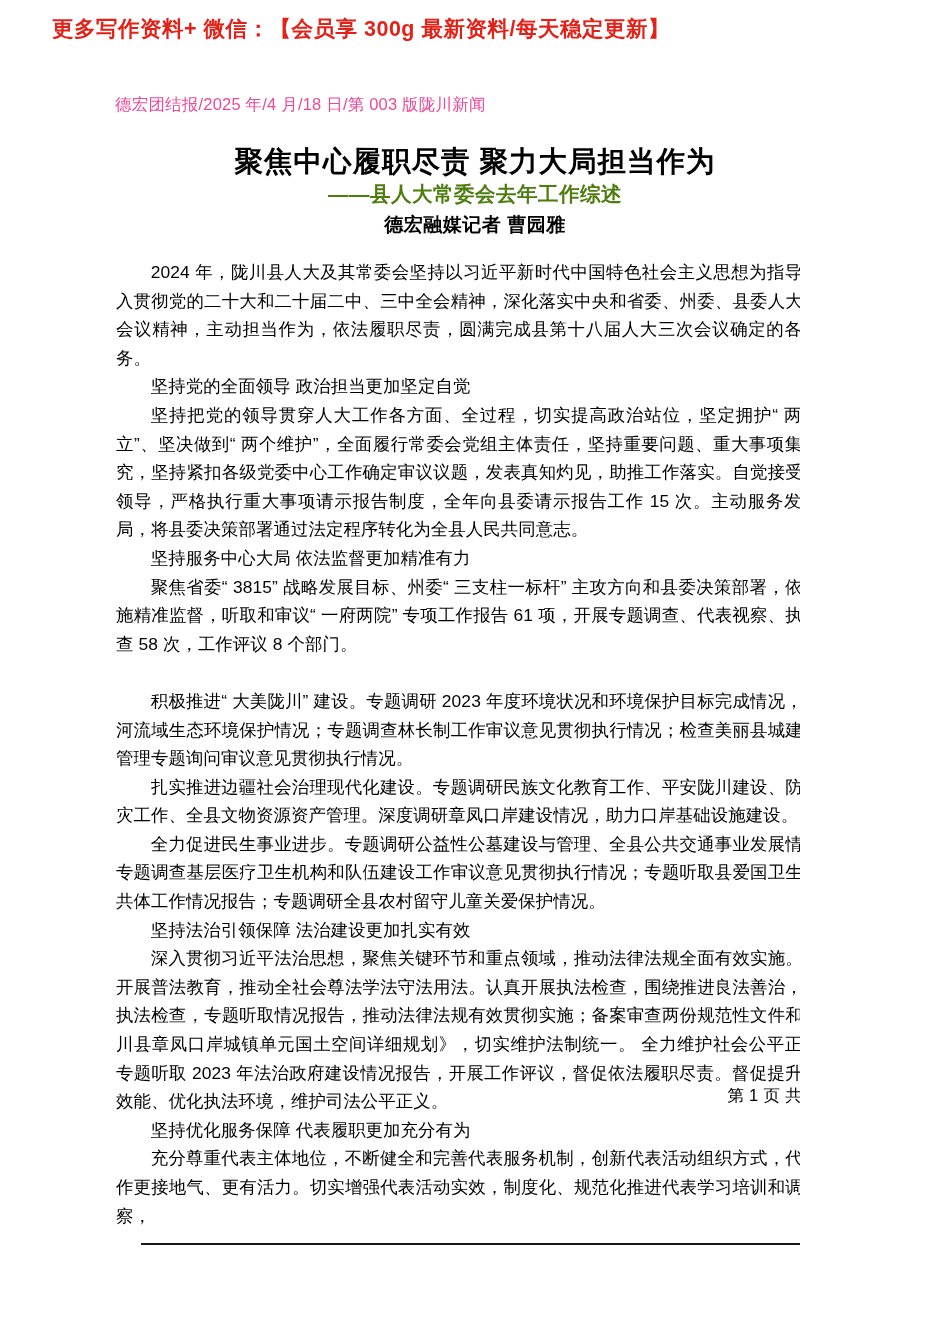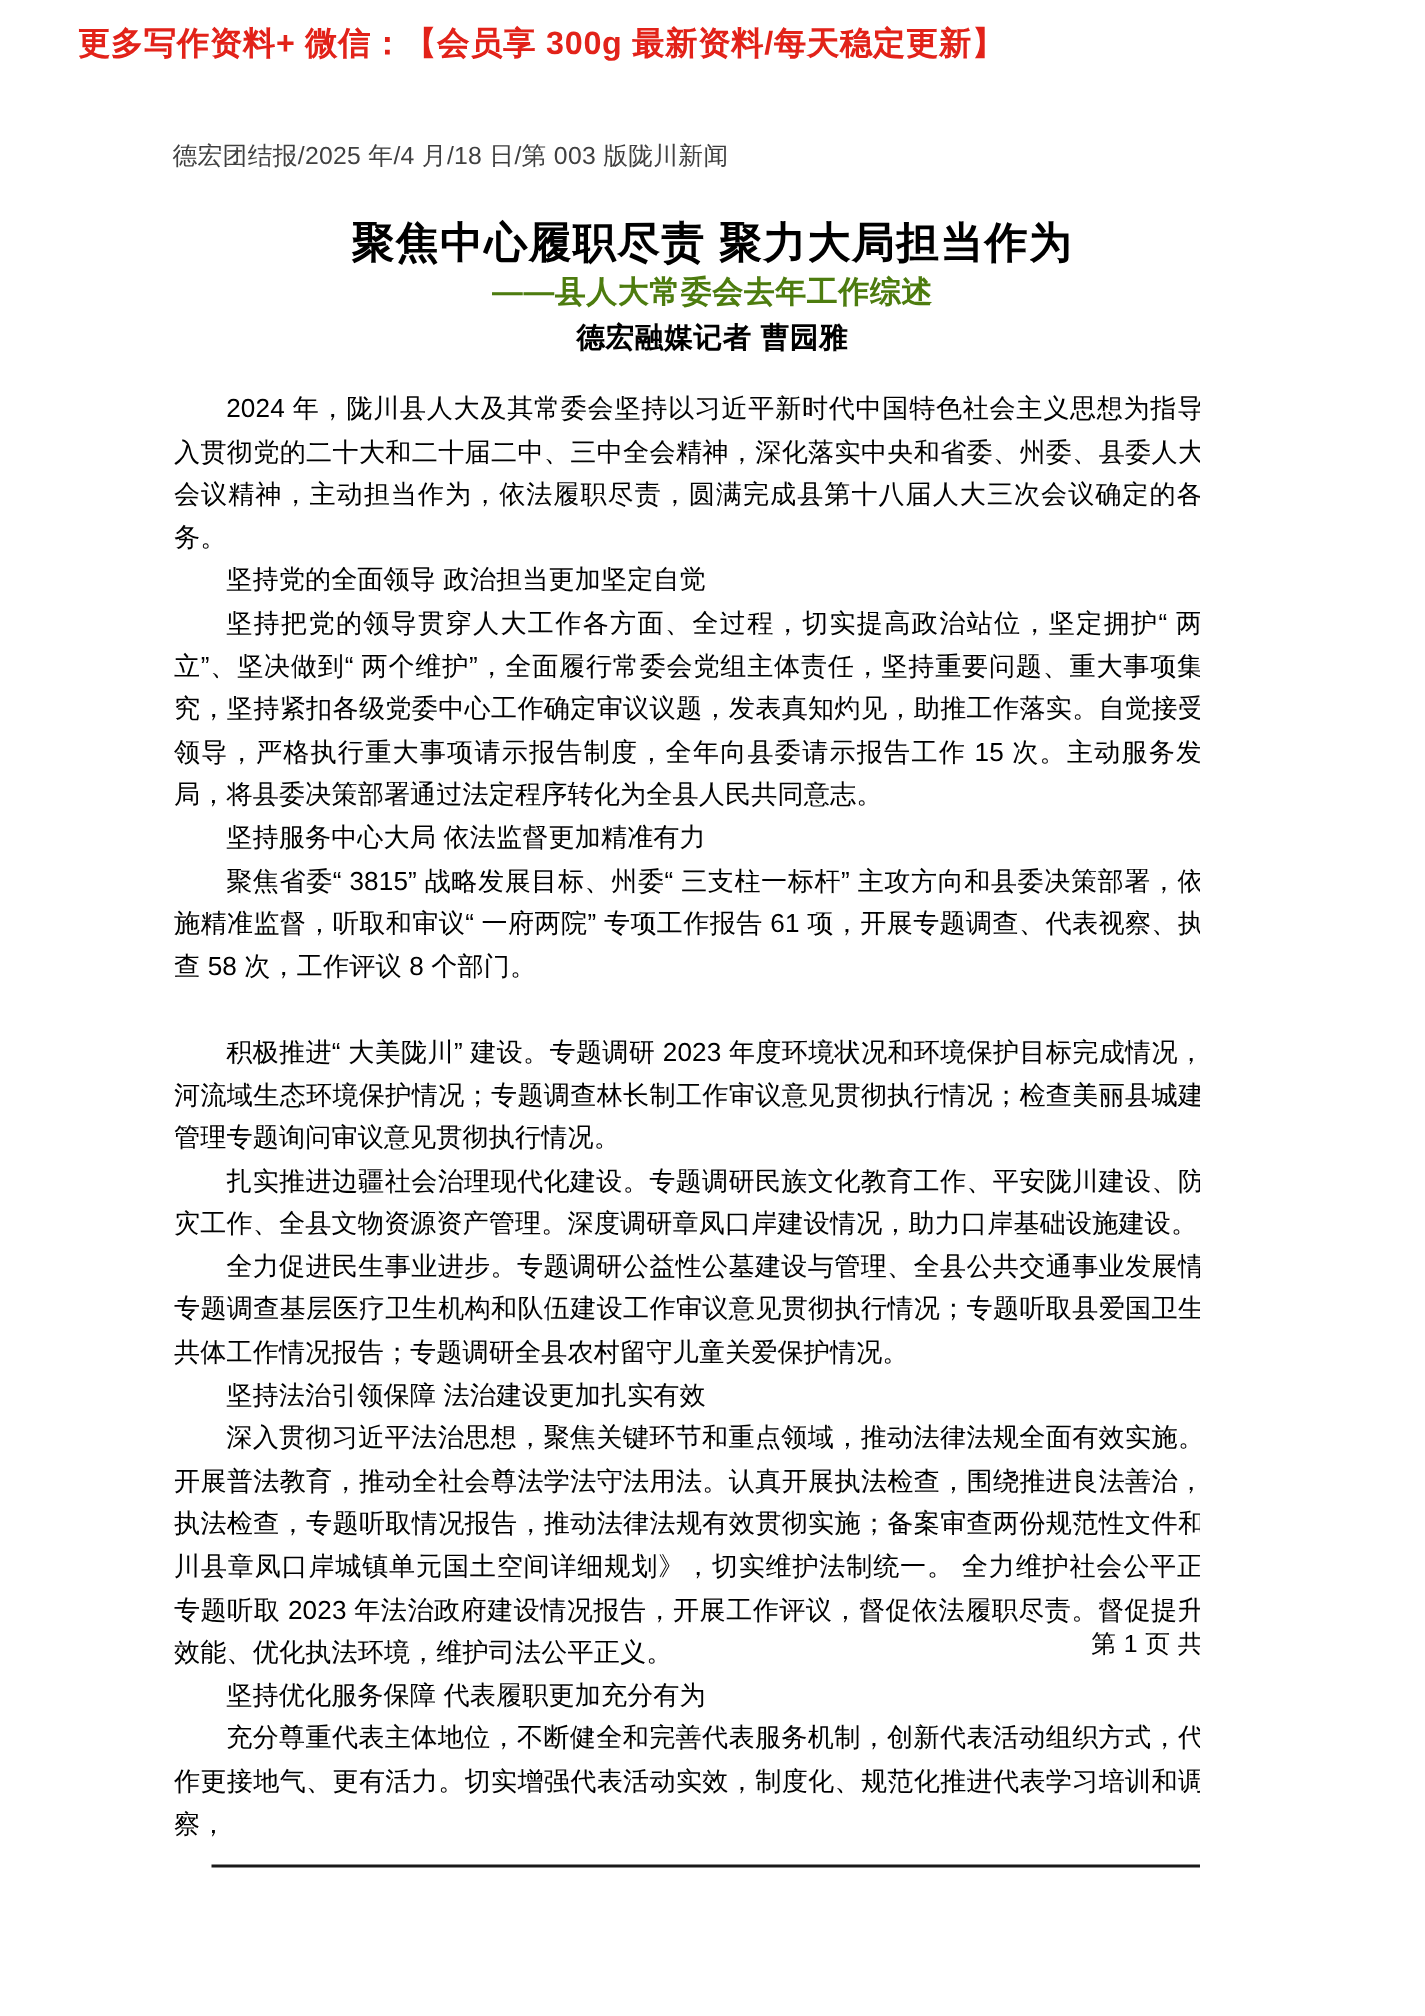--- a/index.html
+++ b/index.html
@@ -41,21 +41,21 @@
     width: 950px;
   }
 
   .masthead {
     position: absolute;
     left: 115px;
     top: 92px;
     width: 500px;
     font-size: 16.5px;
     line-height: 25px;
-    color: #404040;
+    color: #ec4899;
     letter-spacing: 0.2px;
   }
 
   .headline {
     position: absolute;
     left: 0;
     top: 143px;
     width: 950px;
     text-align: center;
     font-size: 28.5px;

